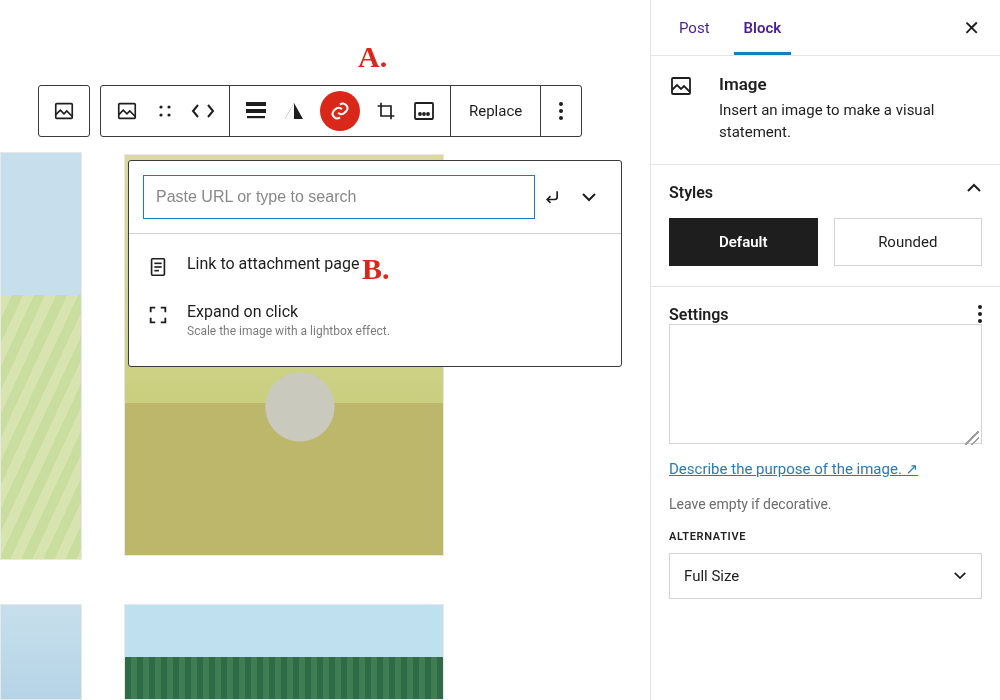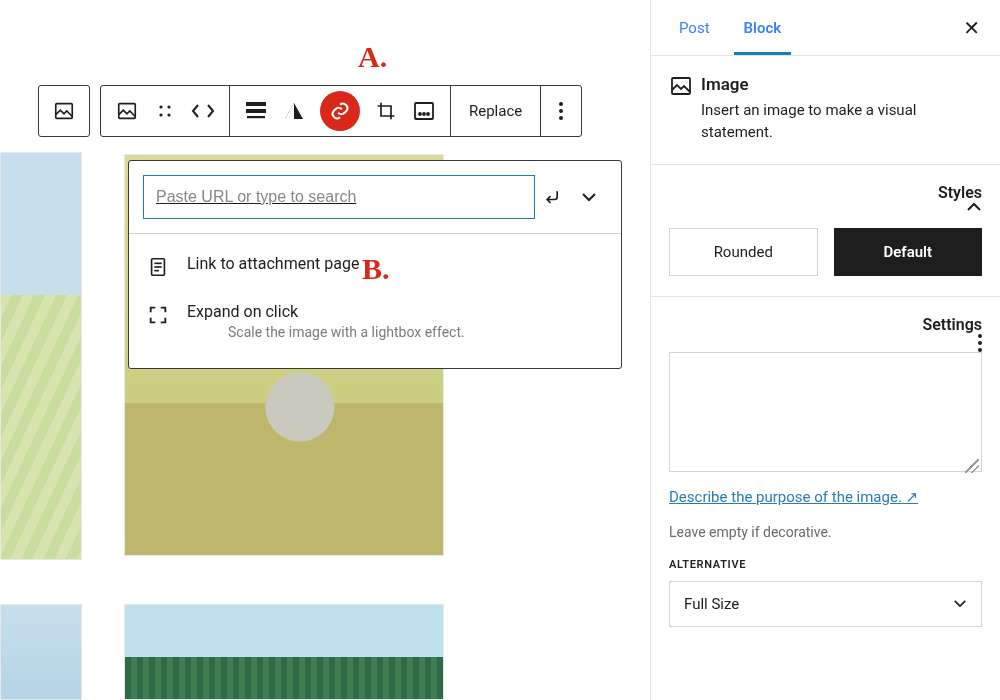--- a/index.html
+++ b/index.html
@@ -12,31 +12,31 @@
     --red:#d9281a;
     --serif:Georgia,"Times New Roman",serif;
   }
   *{box-sizing:border-box;}
   html,body{margin:0;padding:0;font-family:-apple-system,BlinkMacSystemFont,"Segoe UI",Roboto,Helvetica,Arial,sans-serif;color:var(--text);background:#fff;font-size:15px;}
   body{width:1000px;height:700px;overflow:hidden;position:relative;}
 
   
   .sidebar{position:absolute;top:0;right:0;width:350px;height:700px;border-left:1px solid #e4e4e4;display:flex;flex-direction:column;}
   .tabs{display:flex;align-items:center;padding:0 18px;height:56px;border-bottom:1px solid #e4e4e4;position:relative;}
-  .tab{padding:18px 10px 17px;font-size:15px;color:#3b82f6;cursor:pointer;}
+  .tab{padding:18px 10px 17px;font-size:15px;color:#4c1d95;cursor:pointer;}
   .tab+.tab{margin-left:14px;}
   .tab.active{font-weight:600;position:relative;}
   .tab.active::after{content:"";position:absolute;left:0;right:0;bottom:-1px;height:3px;background:var(--blue);}
   .close-x{position:absolute;right:20px;top:50%;transform:translateY(-50%);font-size:20px;line-height:1;cursor:pointer;}
   .panel{padding:18px 18px 20px;border-bottom:1px solid #e4e4e4;}
-  .blockheader{display:flex;gap:6px;}
+  .blockheader{display:flex;gap:24px;}
   .blockheader .ico{flex:0 0 26px;}
   .blockheader h3{margin:0 0 6px;font-size:17px;font-weight:600;}
   .blockheader p{margin:0;font-size:15px;line-height:1.45;color:#1e1e1e;}
-  .panel-head{display:flex;justify-content:space-between;align-items:flex-end;flex-direction:column;}
+  .panel-head{display:flex;justify-content:space-between;align-items:flex-start;}
   .panel-head h4{margin:0;font-size:16px;font-weight:600;}
   .panel-head .chev{font-size:17px;}
   .style-row{display:flex;gap:16px;margin-top:16px;}
   .style-btn{flex:1;height:48px;border:1px solid var(--border);display:flex;align-items:center;justify-content:center;font-size:15px;cursor:pointer;}
   .style-btn.active{background:#1e1e1e;color:#fff;border-color:#1e1e1e;font-weight:600;}
   .kebab-v{display:flex;flex-direction:column;gap:3px;}
   .kebab-v span{width:4px;height:4px;background:#1e1e1e;border-radius:50%;}
   .field-label{font-size:11px;letter-spacing:.06em;font-weight:600;color:#222;margin:18px 0 8px;}
   textarea.alt{width:100%;height:120px;border:1px solid var(--border);resize:none;padding:8px;font:inherit;}
   .texarea-wrap{position:relative;}
@@ -58,29 +58,29 @@
   .toolbar{height:52px;border:1px solid #3a3a3a;border-radius:3px;display:flex;align-items:stretch;}
   .tgroup{display:flex;align-items:center;gap:14px;padding:0 14px;border-right:1px solid #3a3a3a;}
   .tgroup:last-child{border-right:none;}
   .tbtn{display:flex;align-items:center;justify-content:center;width:24px;height:24px;cursor:pointer;}
   .bubble{background:var(--red);border-radius:50%;width:40px;height:40px;display:flex;align-items:center;justify-content:center;}
   .replace{padding:0 18px;display:flex;align-items:center;font-size:15px;cursor:pointer;border-right:1px solid #3a3a3a;}
   .dots{width:40px;display:flex;align-items:center;justify-content:center;}
 
   
   .popover{position:absolute;left:128px;top:160px;width:494px;border:1px solid #3a3a3a;border-radius:3px;background:#fff;}
-  .pop-top{display:flex;align-items:center;padding:14px;border-bottom:1px solid #cfcfcf;gap:0;text-decoration:underline;}
+  .pop-top{display:flex;align-items:center;padding:14px;border-bottom:1px solid #cfcfcf;gap:0;}
   .pop-top input{flex:1;height:44px;border:1.6px solid var(--blue);padding:0 12px;font-size:16px;color:#222;}
   .pop-top input::placeholder{color:#888;}
   .pop-act{width:36px;height:36px;display:flex;align-items:center;justify-content:center;cursor:pointer;}
   .pop-list{padding:8px 14px 16px;}
   .pop-item{display:flex;align-items:flex-start;gap:16px;padding:12px 4px;cursor:pointer;border-radius:3px;}
   .pop-item .ico{flex:0 0 24px;margin-top:2px;}
   .pop-item .lbl{font-size:16px;}
-  .pop-item .sub{font-size:14px;color:var(--muted);margin-top:3px;margin-left:41px;}
+  .pop-item .sub{font-size:12px;color:var(--muted);margin-top:3px;}
   .pill{position:absolute;left:140px;top:243px;width:200px;height:44px;border-radius:22px;background:var(--red);z-index:0;}
   .pop-list, .pop-item{position:relative;z-index:1;}
   .annot.b{left:362px;top:252px;z-index:2;}
 
   
   .img{position:absolute;border:1px solid #e8e8e8;}
   .img.i1{left:0;top:152px;width:82px;height:408px;background:
      linear-gradient(#c7dfec 0 35%, transparent 35%),
      repeating-linear-gradient(115deg,#d7e4b0 0 10px,#c8dd9e 10px 20px),
      linear-gradient(#b7cf84,#a6c36e);}
@@ -288,22 +288,22 @@
       <h4>Styles</h4>
       <span class="chev">
         <span>
           <svg width="16" height="10" viewBox="0 0 16 10" fill="none" stroke="#1e1e1e" stroke-width="2">
               <path d="M2 8l6-6 6 6"></path>
             </svg>
         </span>
       </span>
     </div>
     <div class="style-row">
+      <div class="style-btn active">Default</div>
       <div class="style-btn">Rounded</div>
-      <div class="style-btn active">Default</div>
     </div>
   </div>
 
   <div class="panel" style="border-bottom:none">
     <div class="panel-head">
       <h4>Settings</h4>
       <span>
         <span class="kebab-v">
             <span></span>
             <span></span>

